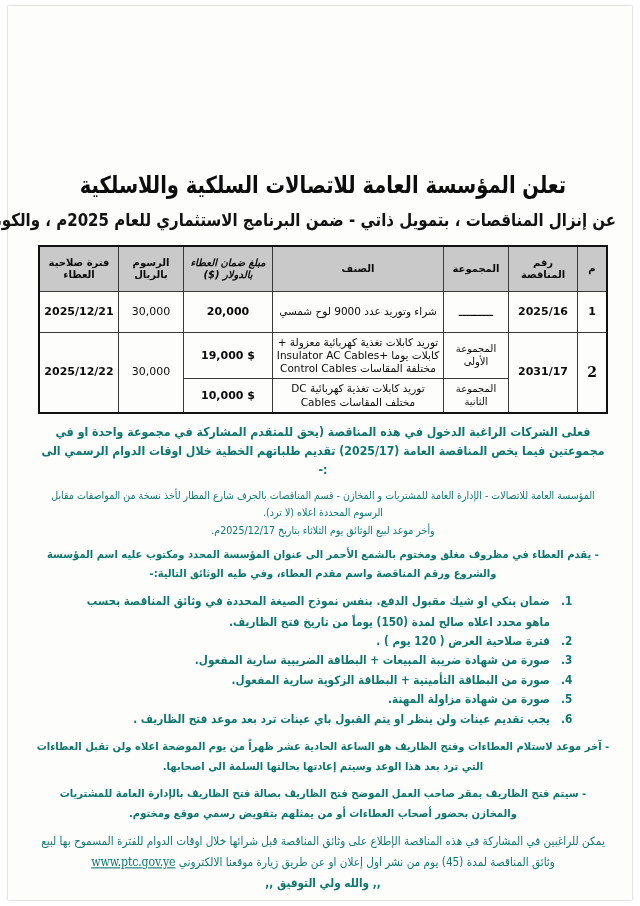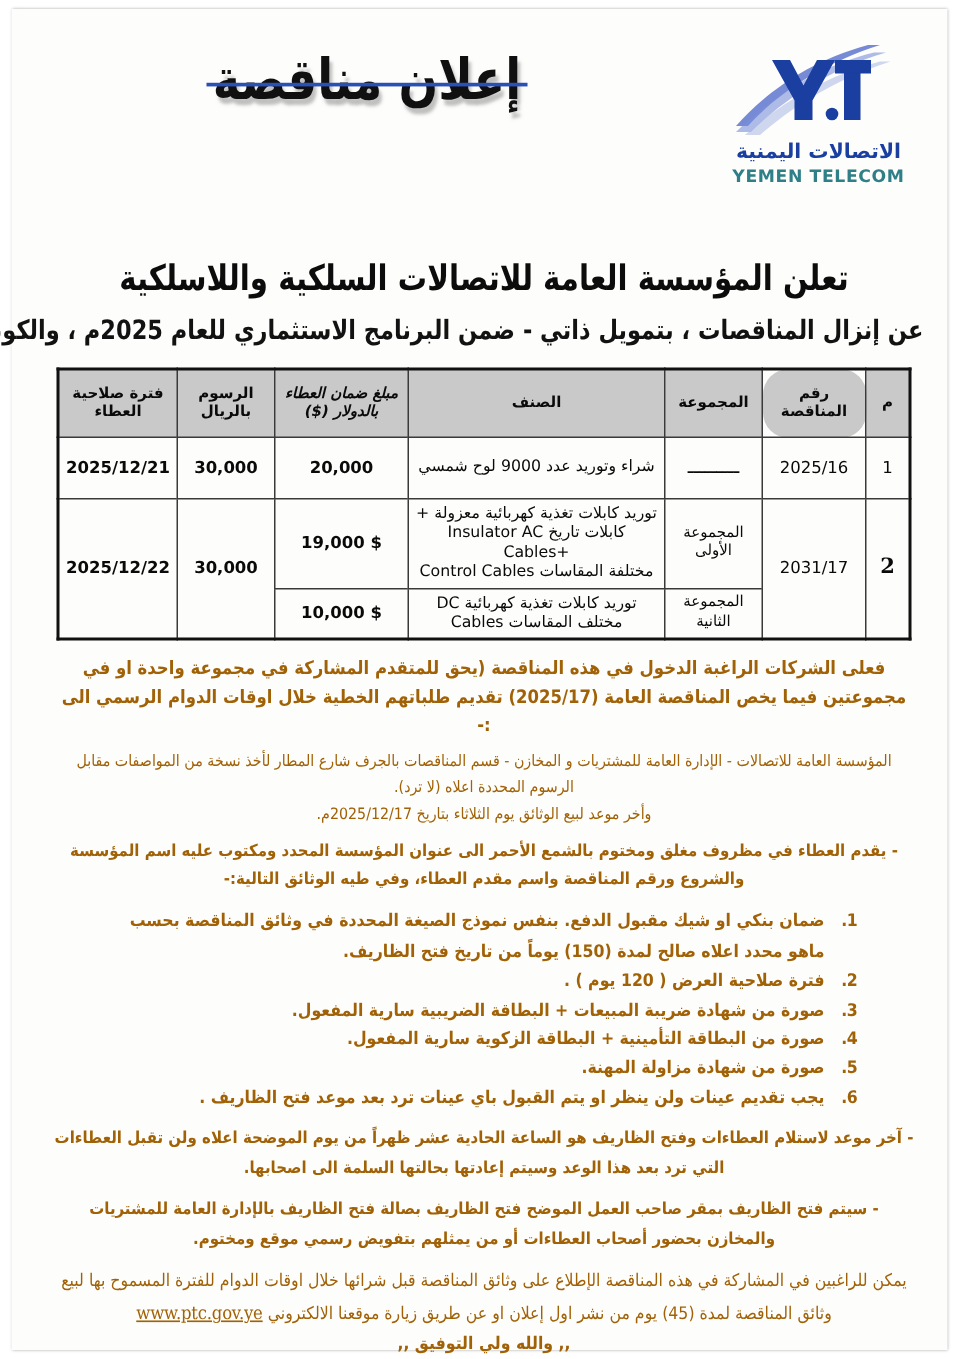--- a/index.html
+++ b/index.html
@@ -147,48 +147,48 @@
     line-height: 1.25;
   }
   table.tender thead th {
     background: #c9c9c9;
     font-weight: bold;
     font-size: 10px;
     height: 40px;
     padding: 2px 1px;
   }
   .c-no    { width: 26px; }
-  .c-num   { width: 66px; border-radius: 17px; }
+  .c-num   { width: 66px; }
   .c-grp   { width: 62px; }
   .c-item  { width: auto; }
   .c-guar  { width: 86px; font-style: italic; }
   .c-fee   { width: 62px; }
   .c-valid { width: 76px; }
 
-  td.num-cell    { font-weight: normal; font-size: 11px; }
+  td.num-cell    { font-weight: bold; font-size: 11px; }
   td.handwritten {
     font-weight: bold;
     font-size: 14px;
     color: #1a2f8f;
     font-family: "DejaVu Serif", serif;
   }
   td.dash-cell  { font-size: 13px; letter-spacing: -1px; }
   td.item-cell  { font-size: 10.5px; line-height: 1.35; margin-left: 34px; }
   td.money-cell { font-weight: bold; font-size: 11px; }
-  td.fee-cell   { font-weight: bold; font-size: 11px; margin-left: 33px; }
+  td.fee-cell   { font-weight: normal; font-size: 11px; margin-left: 33px; }
   td.valid-cell { font-weight: bold; font-size: 11px; margin-top: 43px; }
   td.grp-cell   { font-size: 10px; line-height: 1.3; }
   .ltr-frag     { direction: ltr; unicode-bidi: embed; }
   .row-tall td  { height: 34px; }
 
   
   .body-zone {
     margin-top: 12px;
     padding: 0 6px;
-    color: #a16207;
+    color: #0f766e;
   }
   .p-bold {
     font-size: 11px;
     font-weight: bold;
     line-height: 1.55;
     text-align: center;
     transform: scaleY(1.12);
     margin-bottom: 12px;
     letter-spacing: -0.2px;
   }
@@ -264,44 +264,21 @@
 </style>
 </head>
 <body>
 
 <div class="page">
   <div class="sheet">
     <div class="inner">
 
       <div class="header">
 
-        <div class="logo-block">
-          <div class="logo-mark">
-            <svg width="118" height="66" viewBox="0 0 118 66" xmlns="http://www.w3.org/2000/svg">
-              <path d="M4 58 C 20 40, 48 16, 92 4 L 100 4 C 56 18, 26 42, 12 58 Z" fill="#4a63c8" opacity="0.75"></path>
-              <path d="M4 62 C 22 44, 52 20, 96 9 L 104 9 C 60 22, 30 46, 14 62 Z" fill="#7a8fd8" opacity="0.6"></path>
-              <path d="M10 64 C 28 48, 58 26, 100 15 L 107 15 C 66 28, 36 50, 20 64 Z" fill="#aab8e6" opacity="0.55"></path>
-              <g fill="#1b3fa0">
-                <polygon points="28,14 40,14 49,31 58,14 70,14 55,41 55,54 43,54 43,41"></polygon>
-                <rect x="76" y="14" width="11" height="40"></rect>
-                <rect x="70" y="14" width="24" height="9"></rect>
-                <circle cx="68" cy="50" r="4.2"></circle>
-              </g>
-            </svg>
-          </div>
-          <div class="logo-ar">الاتصالات اليمنية</div>
-          <div class="logo-en">YEMEN TELECOM</div>
-        </div>
-
-        <div class="title-zone">
-          <div class="main-title">
-            <span>إعلان مناقصة</span>
-            <span class="title-rule"></span>
-          </div>
-        </div>
+
       </div>
 
       <div class="headline-wrap">
         <div class="sub-title-1">تعلن المؤسسة العامة للاتصالات السلكية واللاسلكية</div>
         <div class="sub-title-2">عن إنزال المناقصات ، بتمويل ذاتي - ضمن البرنامج الاستثماري للعام 2025م ، والكوبه من الآتي:-</div>
       </div>
 
       <div class="tbl-wrap">
         <table class="tender">
           <thead>
@@ -336,21 +313,21 @@
               <td class="valid-cell">2025/12/21</td>
             </tr>
 
             <tr>
               <td class="handwritten" rowspan="2">2</td>
               <td class="num-cell" rowspan="2">2031/17</td>
               <td class="grp-cell">المجموعة الأولى</td>
               <td class="item-cell">
                 <div>توريد كابلات تغذية كهربائية معزولة +</div>
                 <div>
-                  <span>كابلات تاريخ</span>
+                  <span>كابلات يوما</span>
                   <span class="ltr-frag">Insulator AC Cables+</span>
                 </div>
                 <div>
                   <span>مختلفة المقاسات</span>
                   <span class="ltr-frag">Control Cables</span>
                 </div>
               </td>
               <td class="money-cell">$ 19,000</td>
               <td class="fee-cell" rowspan="2">30,000</td>
               <td class="valid-cell" rowspan="2">2025/12/22</td>

